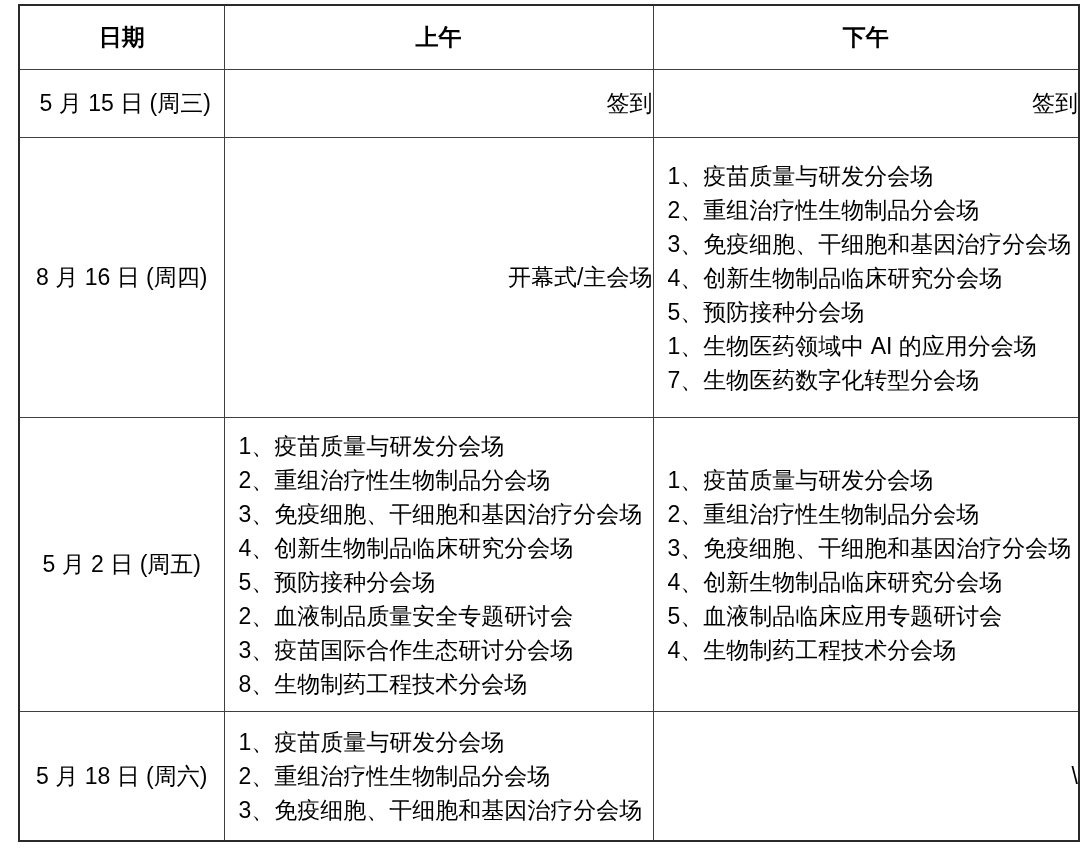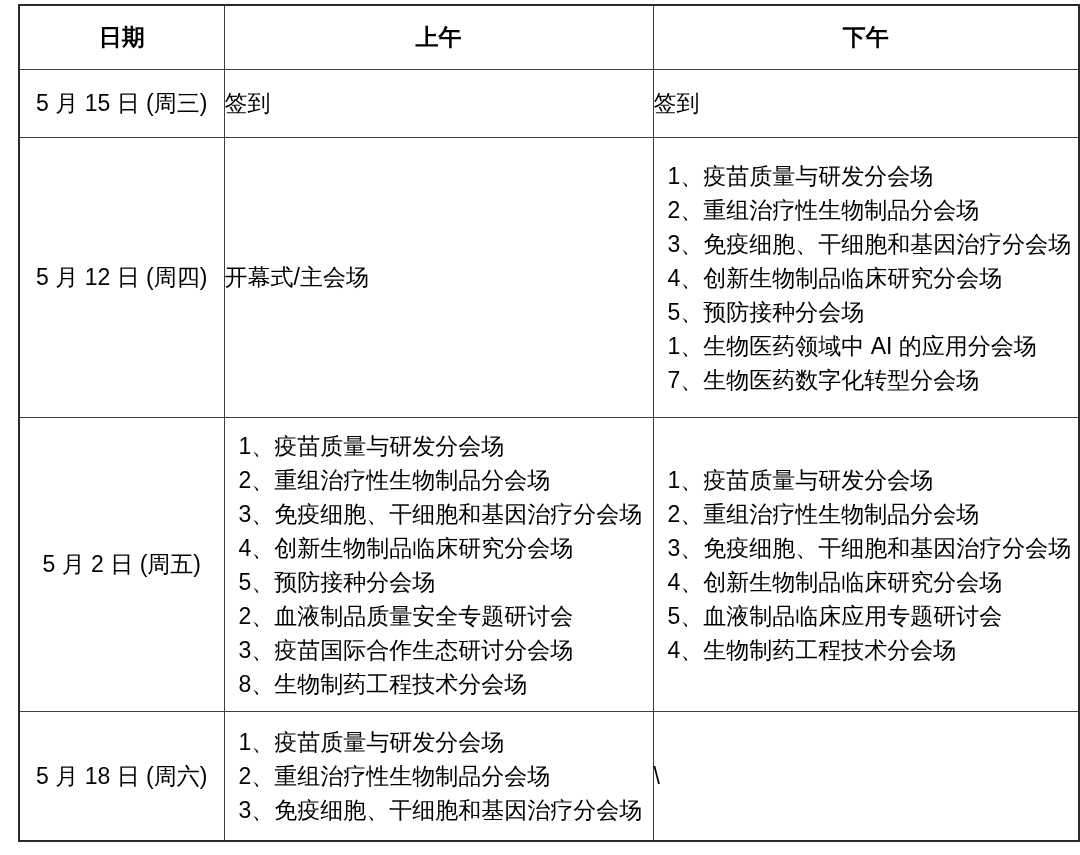--- a/index.html
+++ b/index.html
@@ -22,23 +22,23 @@
   col.c-am   { width: 429px; }
   col.c-pm   { width: 426px; }
   th, td {
     border: 1px solid #3f3f3f;
     vertical-align: middle;
     font-size: 23px;
     line-height: 34px;
   }
   th.head { font-weight: bold; text-align: center; height: 64px; }
   td.date-cell { text-align: center; white-space: nowrap; }
-  td.center-cell { text-align: left; }
+  td.center-cell { text-align: right; }
   td.list-cell { text-align: left; padding: 11px 6px 10px 14px; }
-  tr.r-signin  td { height: 68px; }
+  tr.r-signin  td { height: 68px; padding-left: 7px; }
   tr.r-day16   td { height: 280px; }
   tr.r-day17   td { height: 292px; }
   tr.r-day18   td { height: 130px; }
   .line { white-space: nowrap; }
 </style>
 </head>
 <body>
 
 <table class="schedule">
   <colgroup>
@@ -53,21 +53,21 @@
     <th class="head">下午</th>
   </tr>
 
   <tr class="r-signin">
     <td class="date-cell">5 月 15 日 (周三)</td>
     <td class="center-cell">签到</td>
     <td class="center-cell">签到</td>
   </tr>
 
   <tr class="r-day16">
-    <td class="date-cell">5 月 12 日 (周四)</td>
+    <td class="date-cell">8 月 16 日 (周四)</td>
     <td class="center-cell">开幕式/主会场</td>
     <td class="list-cell">
       <div class="line">1、疫苗质量与研发分会场</div>
       <div class="line">2、重组治疗性生物制品分会场</div>
       <div class="line">3、免疫细胞、干细胞和基因治疗分会场</div>
       <div class="line">4、创新生物制品临床研究分会场</div>
       <div class="line">5、预防接种分会场</div>
       <div class="line">1、生物医药领域中 AI 的应用分会场</div>
       <div class="line">7、生物医药数字化转型分会场</div>
     </td>

